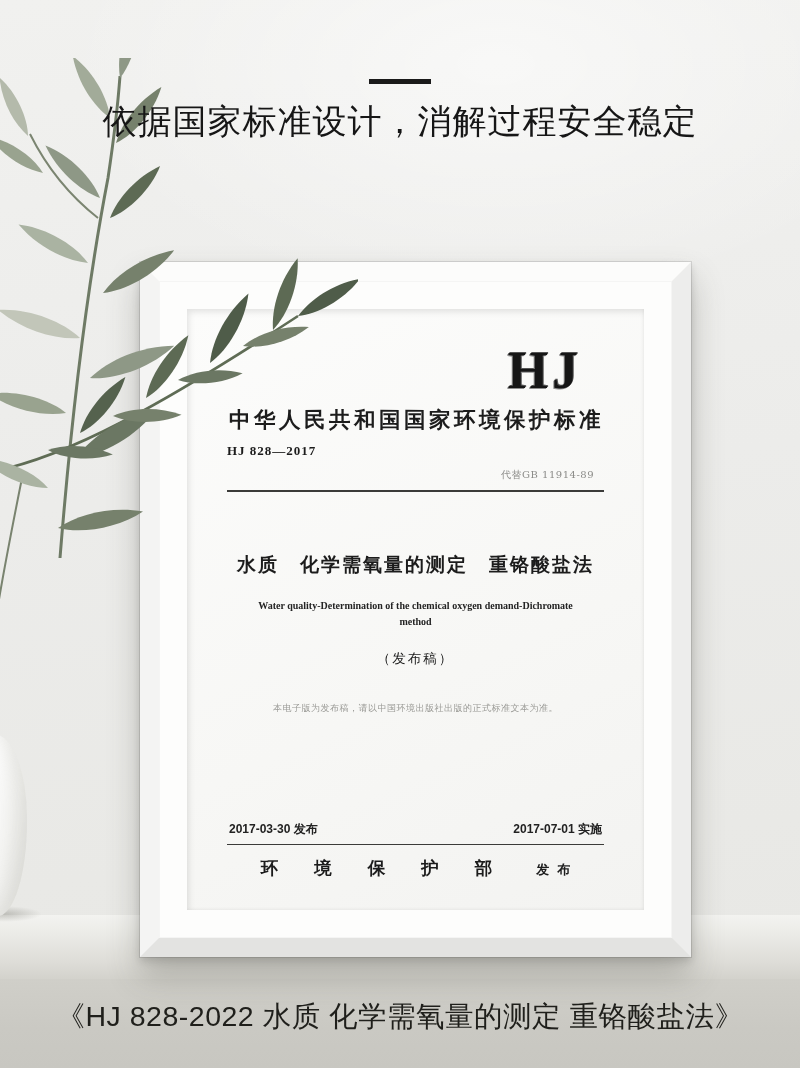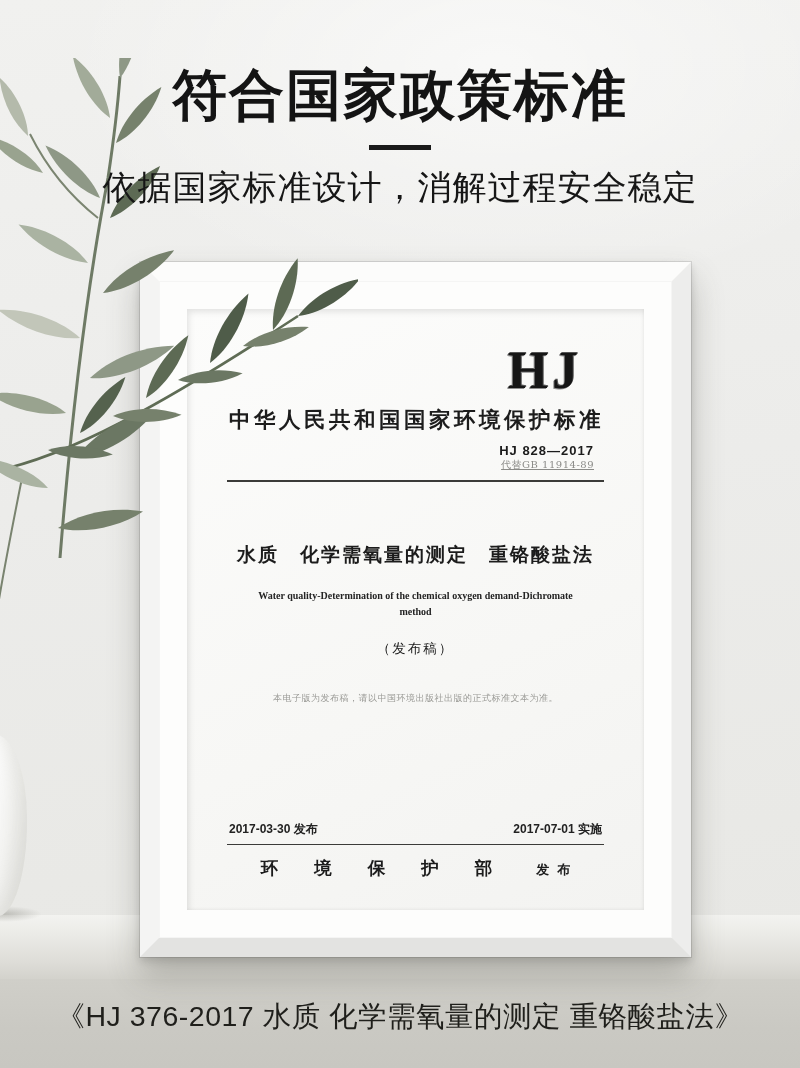--- a/index.html
+++ b/index.html
@@ -71,26 +71,26 @@
     text-align:right; padding-right:22px;
     font-family:"Liberation Serif", serif; font-weight:bold; font-size:52px; line-height:1;
     color:#161616; letter-spacing:4px;
     text-shadow: -1px 1px 0 #8f8f8f, 1px -1px 0 #555;
   }
   .doc-org {
     margin-top:8px; text-align:right; font-size:21.5px; font-weight:bold;
     letter-spacing:3.5px; white-space:nowrap;
   }
   .doc-stdno {
+    margin-top:9px; text-align:left; padding-right:10px;
+    font-family:Liberation Serif, serif; font-weight:bold; font-size:13px; letter-spacing:1px;
+  }
+  .doc-replaces {
     margin-top:9px; text-align:right; padding-right:10px;
-    font-family:Liberation Sans, sans-serif; font-weight:bold; font-size:13px; letter-spacing:1px;
-  }
-  .doc-replaces {
-    text-align:right; padding-right:10px;
-    font-size:10px; color:#8b8b88; letter-spacing:0.5px;text-decoration:underline;
+    font-size:10px; color:#8b8b88; letter-spacing:0.5px;
   }
   .doc-hr1 { margin-top:8px; border-top:2px solid #3b3b39; }
   .doc-title {
     margin-top:60px; text-align:center; font-size:19px; font-weight:bold; letter-spacing:2px; white-space:nowrap;
   }
   .doc-title-en {
     margin-top:20px; text-align:center;
     font-family:Liberation Serif, serif; font-weight:bold; font-size:10px; line-height:1.55; color:#242424;
   }
   .doc-draft { margin-top:21px; text-align:center; font-size:13.5px; letter-spacing:2px; }
@@ -113,21 +113,20 @@
   
   .footer { position:absolute; top:998px; left:0; right:0; z-index:6; text-align:center; }
   .footer p { font-size:28.5px; color:#1f1f1b; font-weight:500; letter-spacing:0.5px; }
 </style>
 </head>
 <body>
 
 <div class="page">
 
   <div class="header">
-    <h1>符合国家政策标准</h1>
     <div class="title-divider"></div>
     <p>依据国家标准设计，消解过程安全稳定</p>
   </div>
 
   <div class="surface-top"></div>
   <div class="surface-front"></div>
 
   <div class="vase-shadow"></div>
   <div class="vase"></div>
 
@@ -191,16 +190,16 @@
     <use href="#leaf" transform="translate(255,288) rotate(70) scale(0.95)" fill="#76816c"></use>
     <use href="#leaf" transform="translate(222,305) rotate(25) scale(1.1)" fill="#4f5c49"></use>
     <use href="#leaf" transform="translate(190,322) rotate(80) scale(0.9)" fill="#6b7763"></use>
     <use href="#leaf" transform="translate(158,340) rotate(30) scale(1.05)" fill="#5d6a54"></use>
     <use href="#leaf" transform="translate(125,358) rotate(85) scale(0.95)" fill="#76816c"></use>
     <use href="#leaf" transform="translate(92,375) rotate(35)" fill="#55624e"></use>
     <use href="#leaf" transform="translate(60,392) rotate(90) scale(0.9)" fill="#6b7763"></use>
   </svg>
 
   <div class="footer">
-    <p>《HJ 376-2017 水质 化学需氧量的测定 重铬酸盐法》</p>
+    <p>《HJ 828-2022 水质 化学需氧量的测定 重铬酸盐法》</p>
   </div>
 
 </div>
 
 </body></html>

